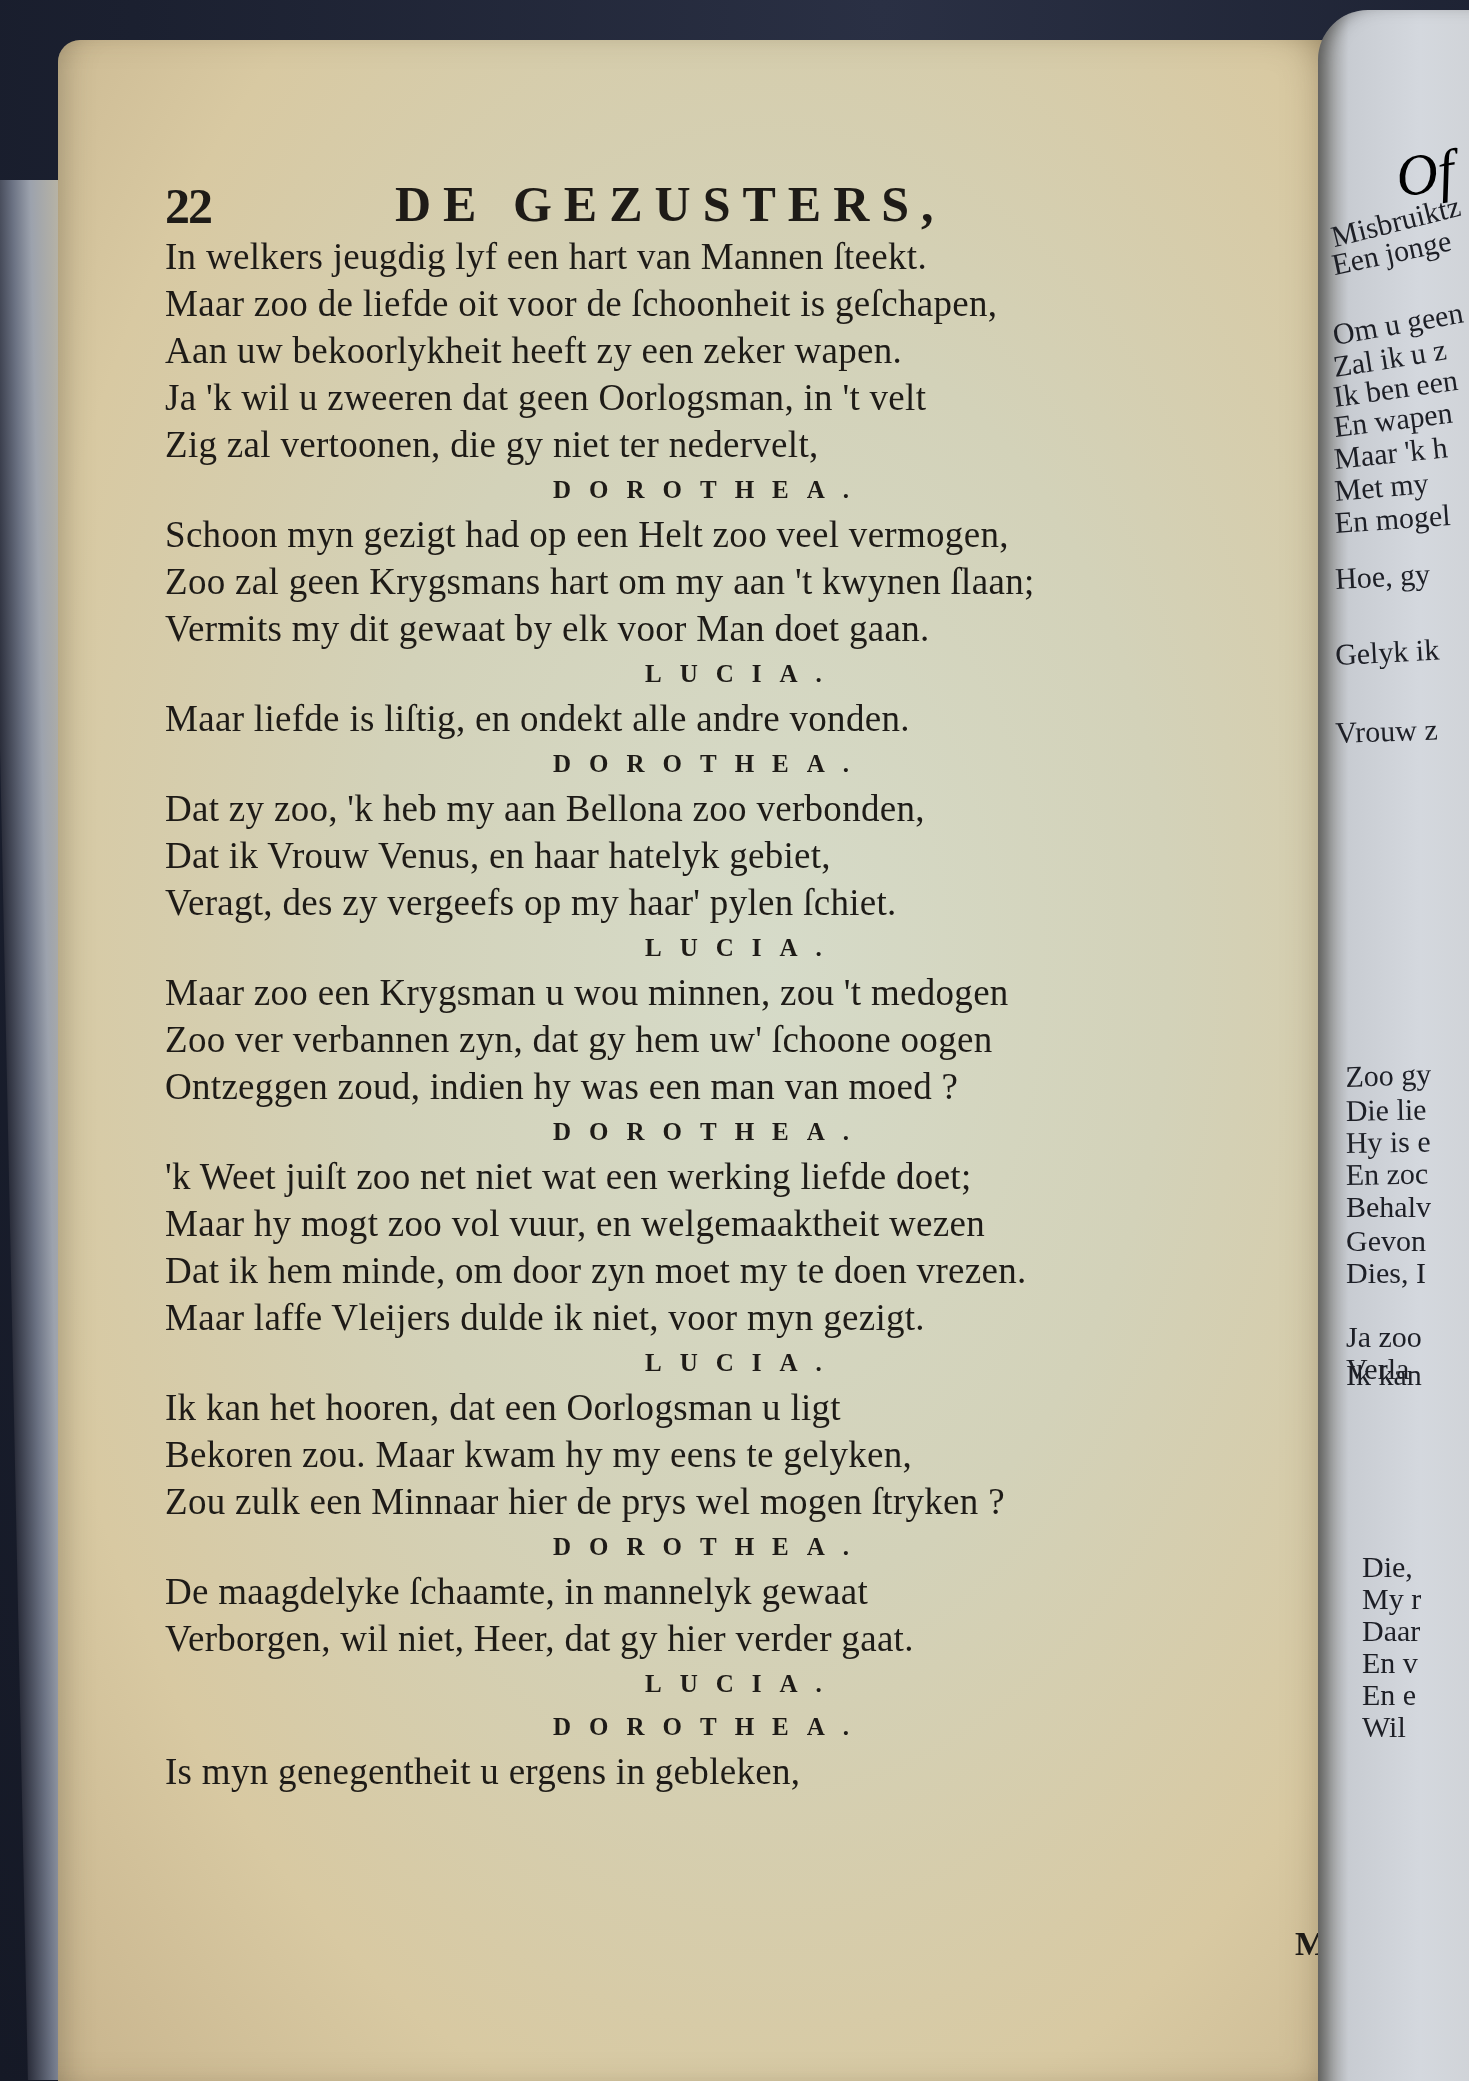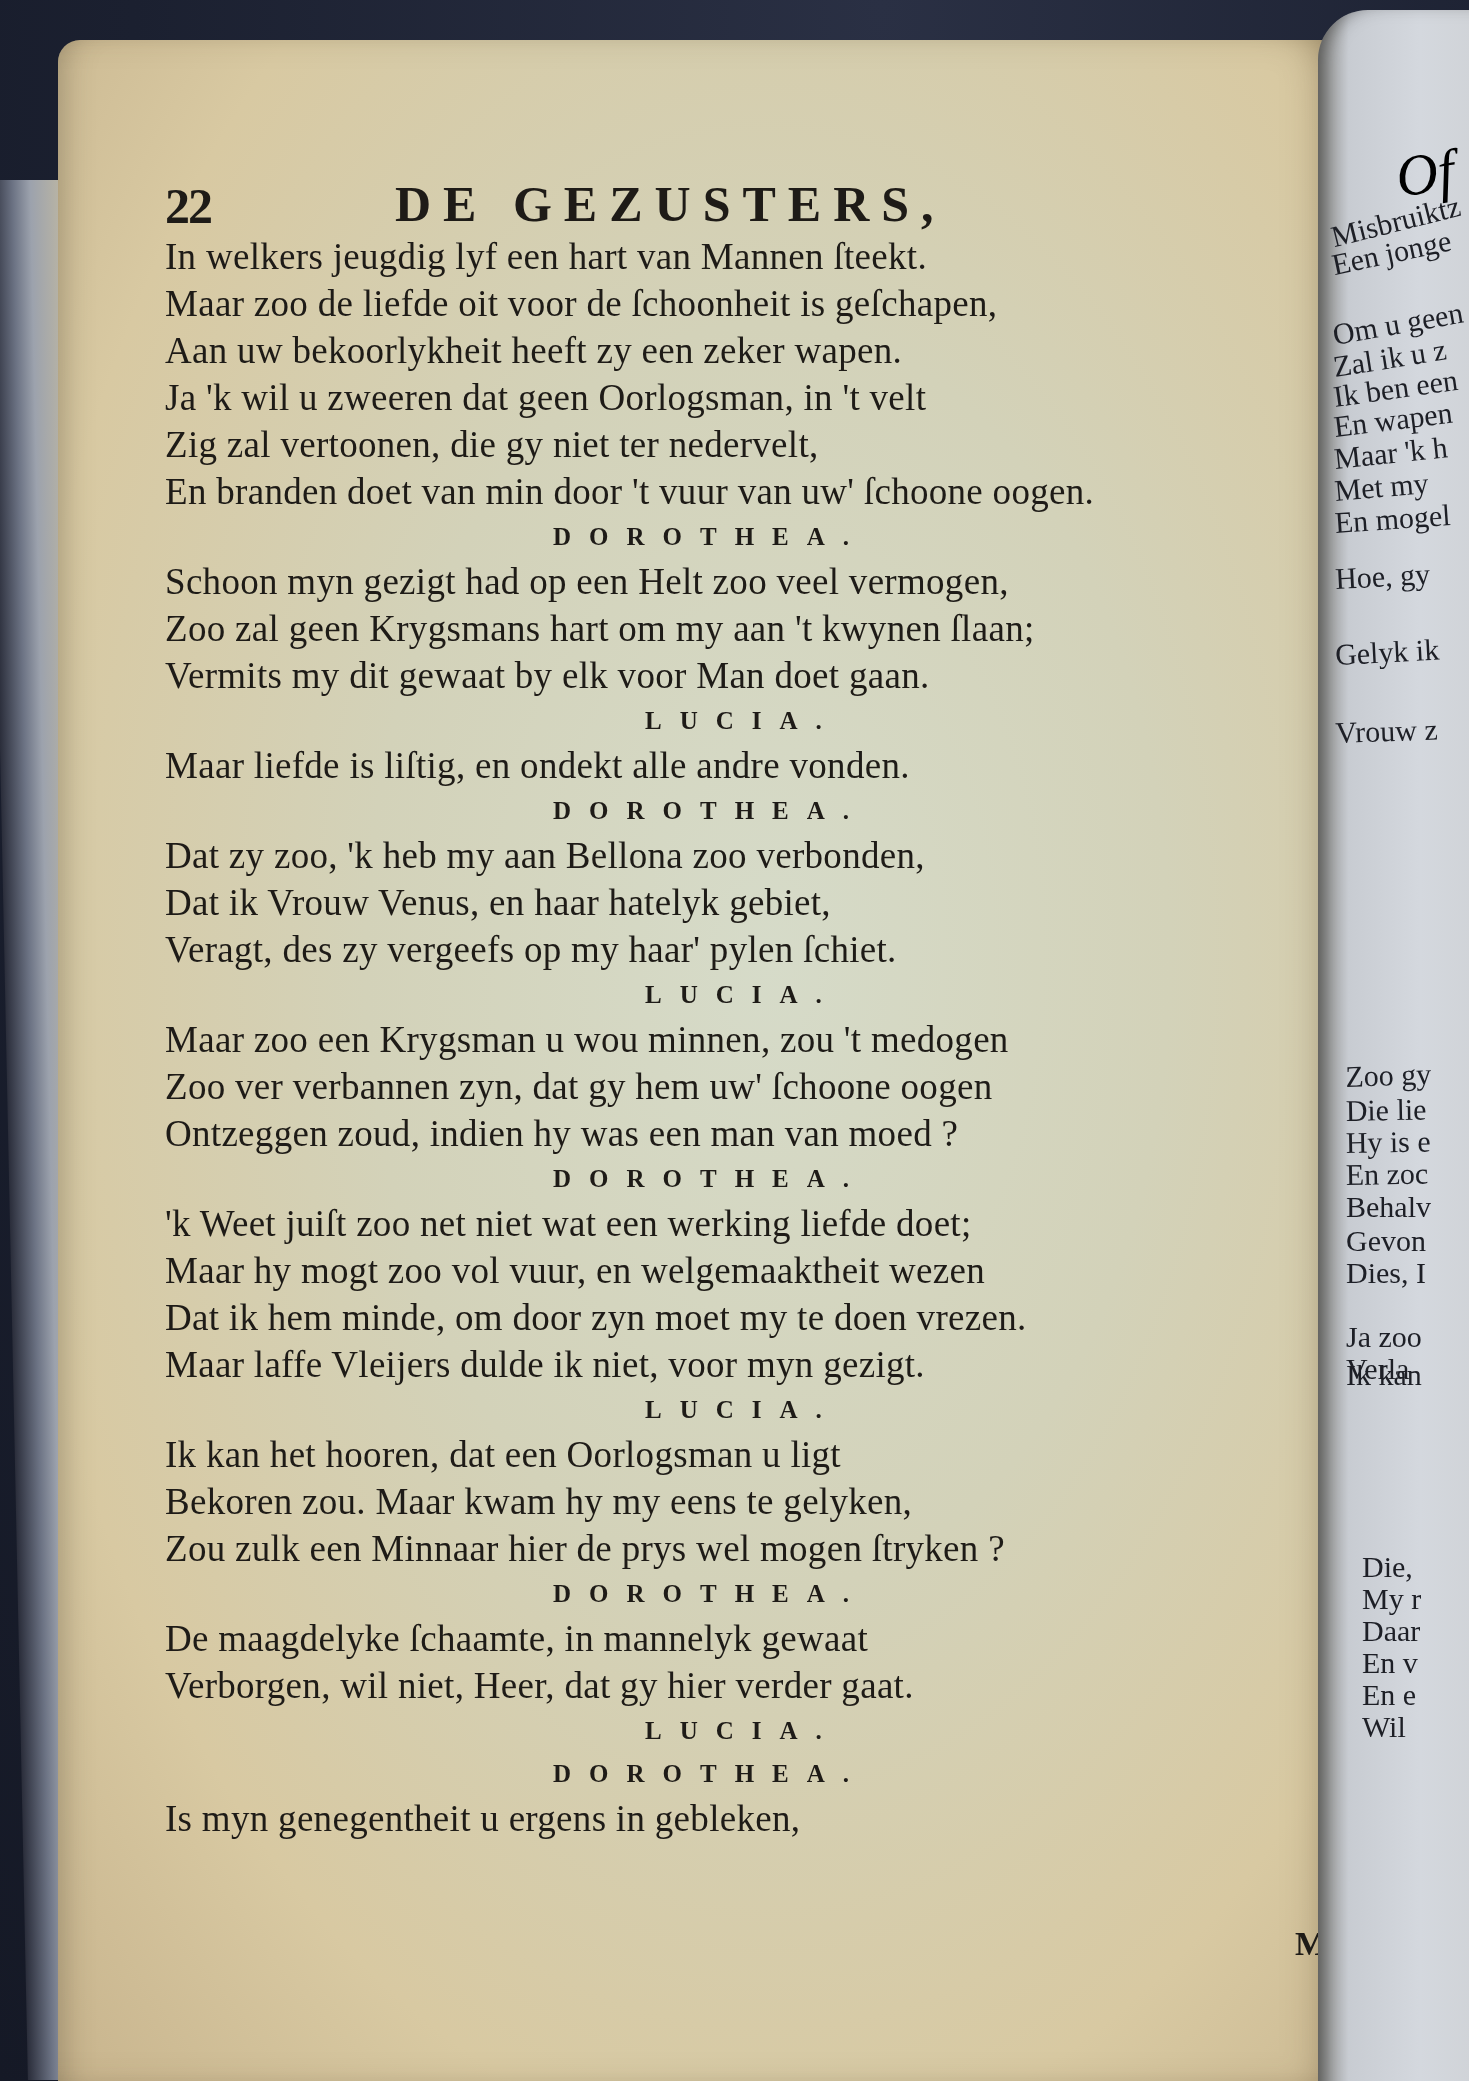--- a/index.html
+++ b/index.html
@@ -88,21 +88,20 @@
   <div class="running-head">
     <span class="page-number">22</span>
     <span class="running-title">DE GEZUSTERS,</span>
   </div>
   <div id="blocks">
       <div class="line">In welkers jeugdig lyf een hart van Mannen ſteekt.</div>
       <div class="line">Maar zoo de liefde oit voor de ſchoonheit is geſchapen,</div>
       <div class="line">Aan uw bekoorlykheit heeft zy een zeker wapen.</div>
       <div class="line">Ja 'k wil u zweeren dat geen Oorlogsman, in 't velt</div>
       <div class="line">Zig zal vertoonen, die gy niet ter nedervelt,</div>
-      <div class="line">En branden doet van min door 't vuur van uw' ſchoone oogen.</div>
       <div class="speaker dorothea">DOROTHEA.</div>
       <div class="line">Schoon myn gezigt had op een Helt zoo veel vermogen,</div>
       <div class="line">Zoo zal geen Krygsmans hart om my aan 't kwynen ſlaan;</div>
       <div class="line">Vermits my dit gewaat by elk voor Man doet gaan.</div>
       <div class="speaker lucia">LUCIA.</div>
       <div class="line">Maar liefde is liſtig, en ondekt alle andre vonden.</div>
       <div class="speaker dorothea">DOROTHEA.</div>
       <div class="line">Dat zy zoo, 'k heb my aan Bellona zoo verbonden,</div>
       <div class="line">Dat ik Vrouw Venus, en haar hatelyk gebiet,</div>
       <div class="line">Veragt, des zy vergeefs op my haar' pylen ſchiet.</div>

